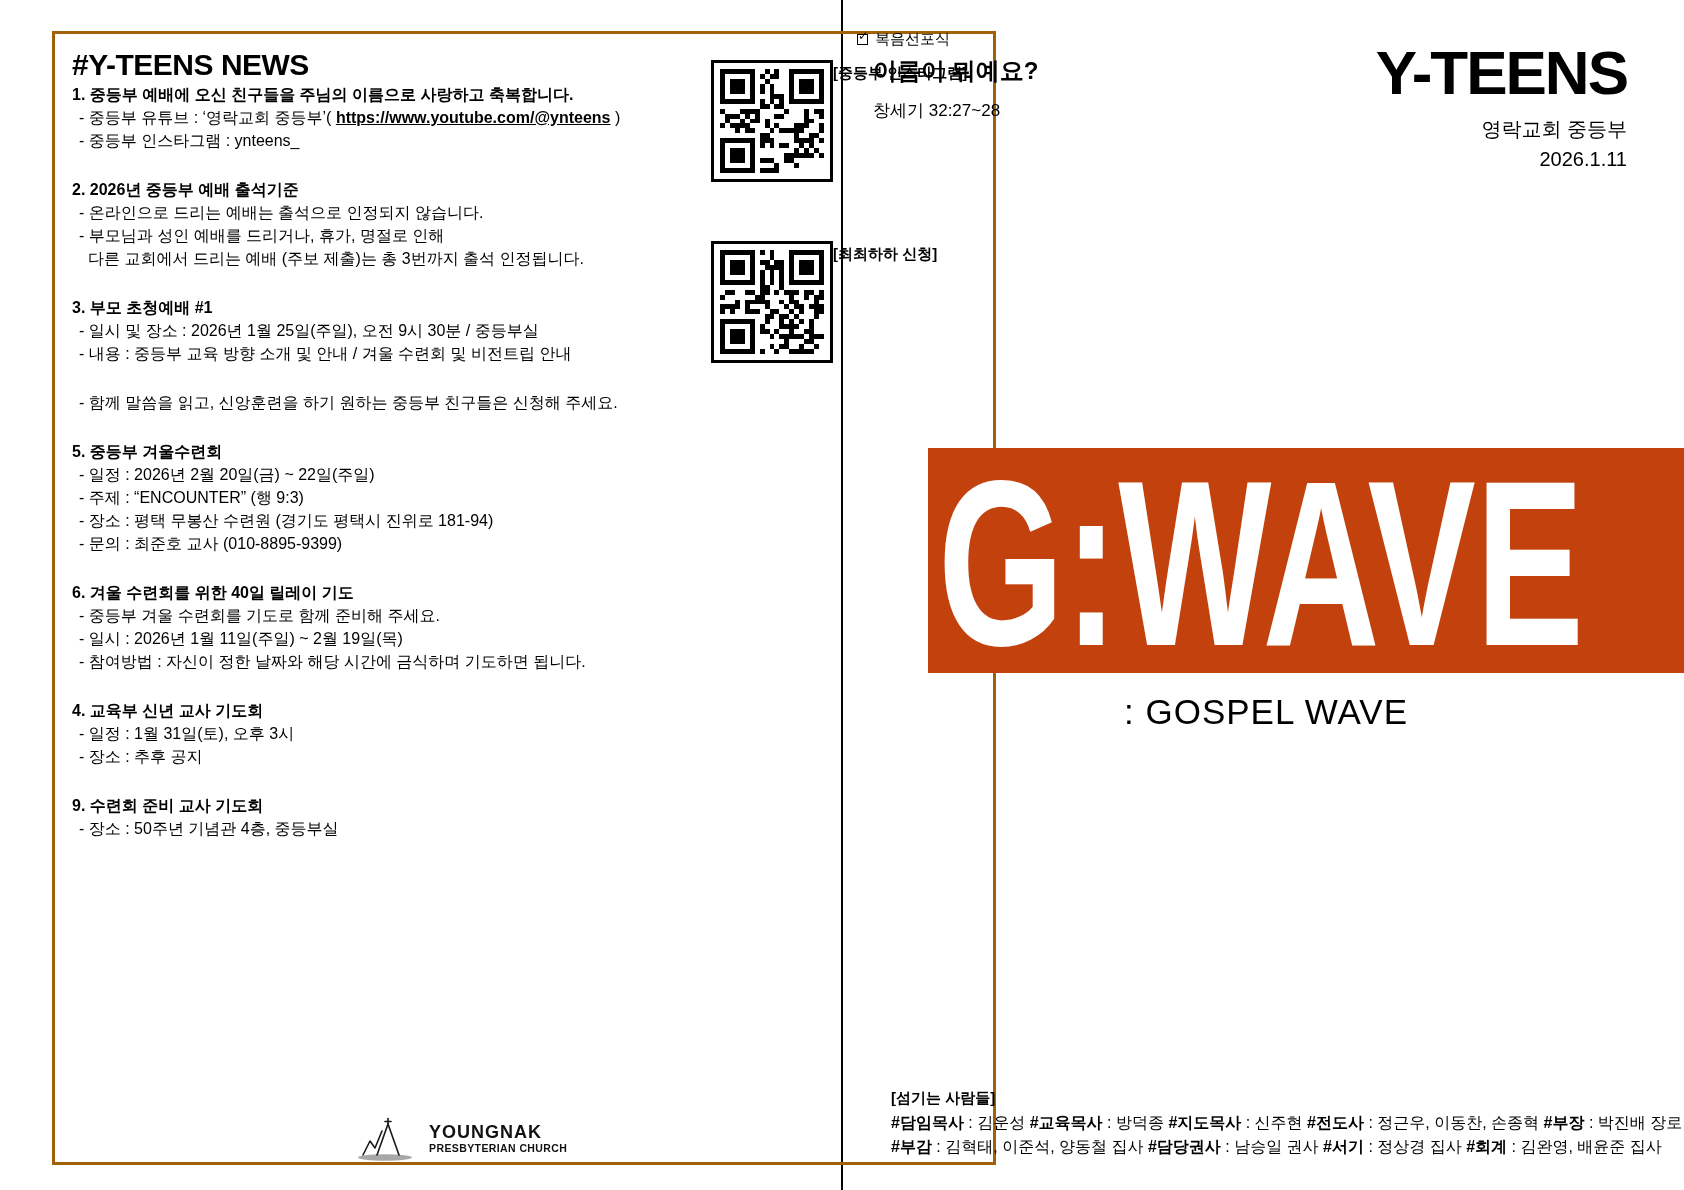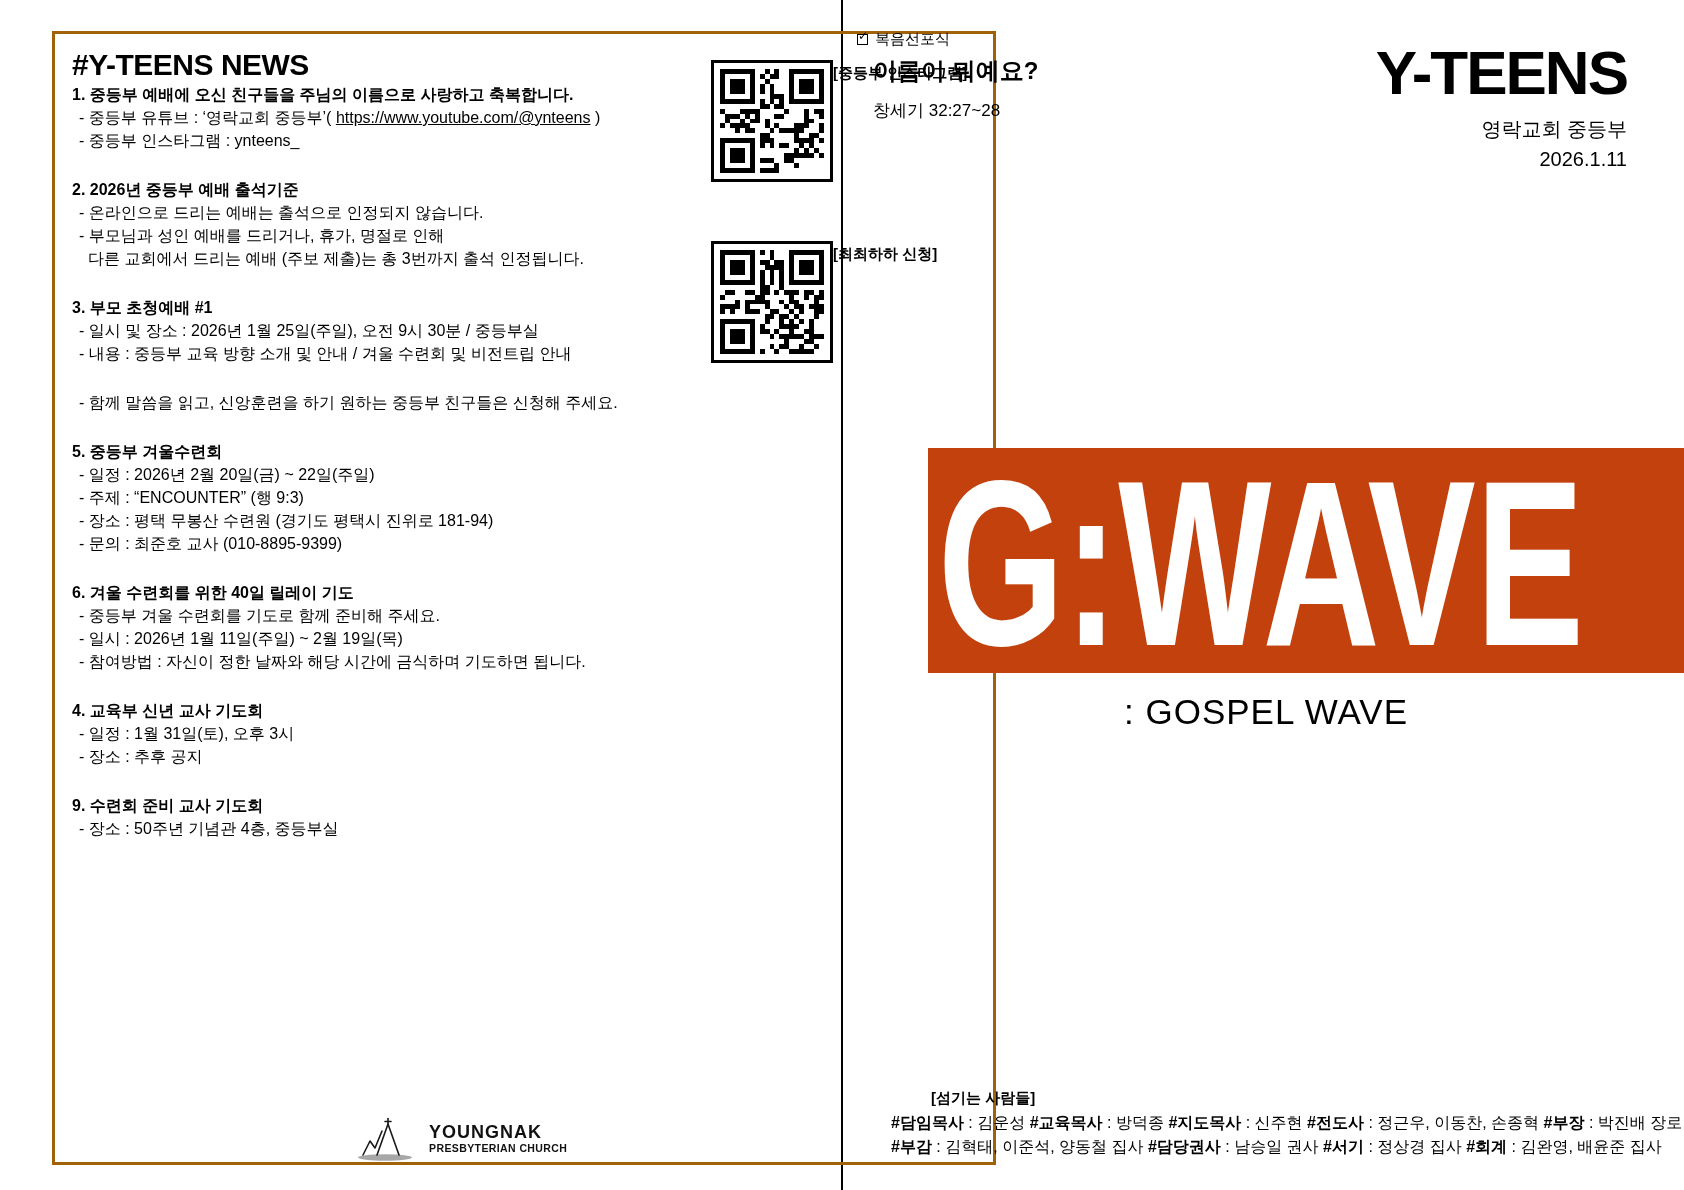--- a/index.html
+++ b/index.html
@@ -47,35 +47,35 @@
   .masthead{position:absolute; right:57px; top:42px; font-size:62px; font-weight:bold;
     letter-spacing:-2px; line-height:62px; text-align:right;}
   .masthead-subtitle{position:absolute; right:57px; top:116px; font-size:20px; text-align:right;}
   .issue-date{position:absolute; right:57px; top:148px; font-size:20px; text-align:right;}
 
   .gwave-box{position:absolute; left:85px; top:448px; width:799px; height:225px; background:#c2410c;}
   .gwave-box svg{display:block;}
   .gwave-caption{position:absolute; left:281px; top:692px; font-size:35px; letter-spacing:1px; line-height:40px;}
 
   .serving{position:absolute; left:48px; top:1086px; width:740px;}
-  .serving-header{font-size:15px; font-weight:bold; line-height:24px; margin-bottom:1px;margin-left:40px;}
+  .serving-header{font-size:15px; font-weight:bold; line-height:24px; margin-bottom:1px;}
   .serving-line{font-size:16px; line-height:24px; white-space:nowrap;}
 </style>
 </head>
 <body>
 
 <div class="sheet">
   <div class="divider"></div>
 
   <section class="left-page">
     <h1 class="news-title">#Y-TEENS NEWS</h1>
     <div class="news-content" id="news-list">
         <div class="news-item">
           <div class="news-item-title">1. 중등부 예배에 오신 친구들을  주님의 이름으로 사랑하고 축복합니다.</div>
-          <div class="news-line"><span>- 중등부 유튜브 : ‘영락교회 중등부’( </span><span style="font-weight: normal; text-decoration: underline;">https://www.youtube.com/@ynteens</span><span> )</span></div>
+          <div class="news-line"><span>- 중등부 유튜브 : ‘영락교회 중등부’( </span><span style="font-weight: bold; text-decoration: underline;">https://www.youtube.com/@ynteens</span><span> )</span></div>
           <div class="news-line"><span>- 중등부 인스타그램 : ynteens_</span></div>
         </div>
         <div class="news-item">
           <div class="news-item-title">2. 2026년 중등부 예배 출석기준</div>
           <div class="news-line"><span>- 온라인으로 드리는 예배는 출석으로 인정되지 않습니다.</span></div>
           <div class="news-line"><span>- 부모님과 성인 예배를 드리거나, 휴가, 명절로 인해</span></div>
           <div class="news-line indent"><span>다른 교회에서 드리는 예배 (주보 제출)는 총 3번까지 출석 인정됩니다.</span></div>
         </div>
         <div class="news-item">
           <div class="news-item-title">3. 부모 초청예배 #1</div>

